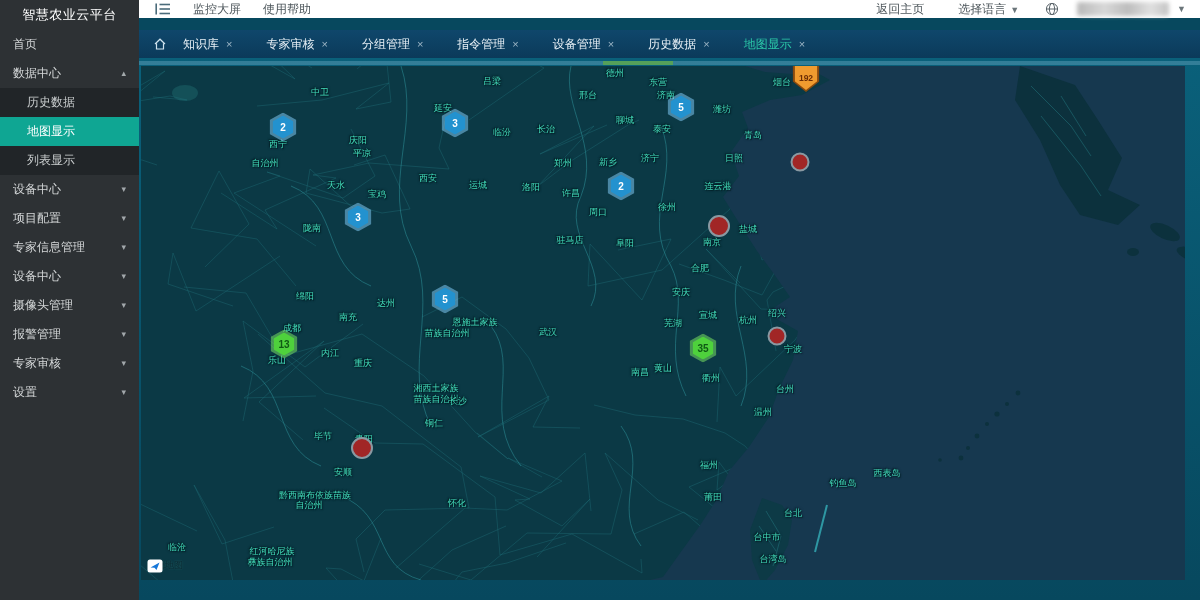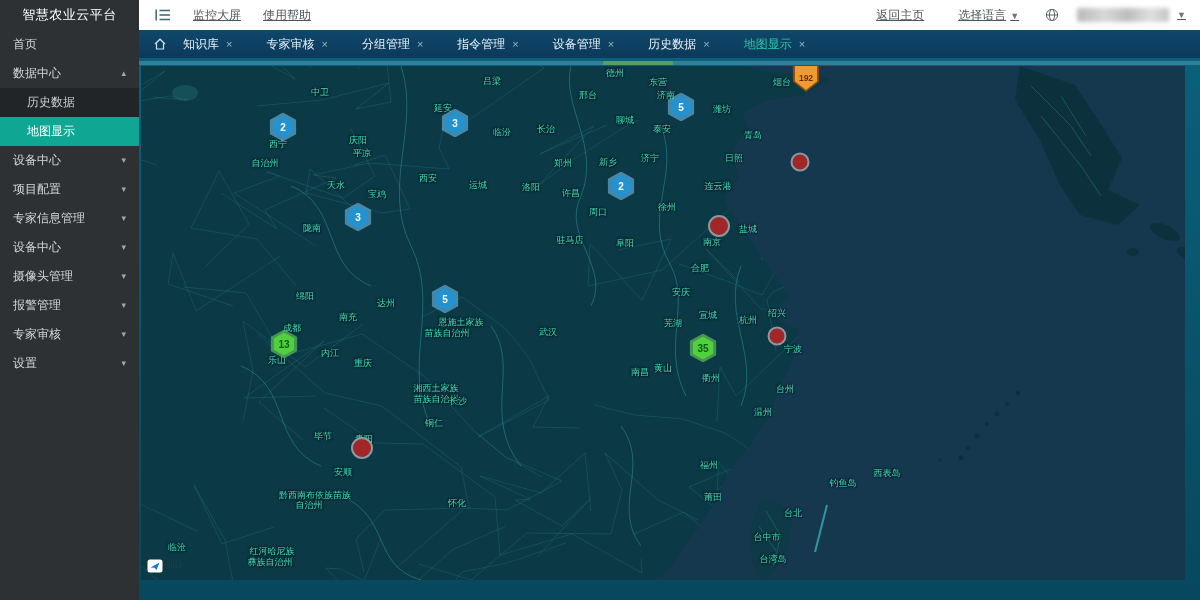--- a/index.html
+++ b/index.html
@@ -11,22 +11,22 @@
   
   .sidebar{position:absolute;left:0;top:0;width:139px;height:600px;background:#2d3134;z-index:5;}
   .logo{height:30px;line-height:30px;text-align:center;color:#ffffff;font-size:13px;letter-spacing:.5px;}
   .menu-item{height:29px;line-height:29px;padding:0 13px;color:#d4d7d8;font-size:12px;
     display:flex;justify-content:space-between;align-items:center;cursor:pointer;white-space:nowrap;text-align:center;}
   .arrow{color:#a2a8ab;font-size:9px;}
   .submenu{background:#212528;}
   .submenu .menu-item{padding-left:27px;color:#c9cdce;}
   .submenu .menu-item.active{background:#0fa693;color:#ffffff;}
   
-  .header{position:absolute;left:139px;top:0;width:1061px;height:30px;background:#ffffff;
-    display:flex;align-items:center;font-size:12px;color:#4d565b;z-index:4;text-decoration:underline;}
+  .header{position:absolute;left:139px;top:0;width:1061px;height:18px;background:#ffffff;
+    display:flex;align-items:center;font-size:12px;color:#4d565b;z-index:4;}
   .header .hgap{width:22px;}
   .hitem{cursor:pointer;white-space:nowrap;}
   .hspacer{flex:1;}
   .collapse-icon{margin-left:16px;cursor:pointer;display:flex;align-items:center;}
   .lang-caret,.user-caret{font-size:9px;color:#6b757a;margin-left:4px;}
   .globe{margin:0 18px 0 26px;cursor:pointer;display:flex;align-items:center;}
   .user-blur{width:92px;height:14px;border-radius:2px;margin-right:4px;
     background:linear-gradient(90deg,#b9b9b9,#d8d8d8 30%,#bdbdbd 55%,#e0e0e0 80%,#c4c4c4);
     filter:blur(2px);}
   .user-wrap{display:flex;align-items:center;margin-right:14px;cursor:pointer;}
@@ -78,20 +78,21 @@
       <div class="menu-item">
         <span class="mi-label">首页</span>
       </div>
       <div class="menu-item">
         <span class="mi-label">数据中心</span>
         <span class="arrow">▴</span>
       </div>
       <div class="submenu">
         <div class="menu-item">历史数据</div>
         <div class="menu-item active">地图显示</div>
+        <div class="menu-item">列表显示</div>
       </div>
       <div class="menu-item">
         <span class="mi-label">设备中心</span>
         <span class="arrow">▾</span>
       </div>
       <div class="menu-item">
         <span class="mi-label">项目配置</span>
         <span class="arrow">▾</span>
       </div>
       <div class="menu-item">
@@ -331,21 +332,21 @@
         <div class="map-label" style="left: 577px; top: 120px;">连云港</div>
         <div class="map-label" style="left: 607px; top: 163px;">盐城</div>
         <div class="map-label" style="left: 171px; top: 162px;">陇南</div>
         <div class="map-label" style="left: 164px; top: 230px;">绵阳</div>
         <div class="map-label" style="left: 151px; top: 262px;">成都</div>
         <div class="map-label" style="left: 207px; top: 251px;">南充</div>
         <div class="map-label" style="left: 245px; top: 237px;">达州</div>
         <div class="map-label" style="left: 189px; top: 287px;">内江</div>
         <div class="map-label" style="left: 222px; top: 297px;">重庆</div>
         <div class="map-label" style="left: 136px; top: 294px;">乐山</div>
-        <div class="map-label" style="left: 306px; top: 256px; padding-left: 28px;">恩施土家族</div>
+        <div class="map-label" style="left: 320px; top: 256px; padding-left: 28px;">恩施土家族</div>
         <div class="map-label" style="left: 306px; top: 267px;">苗族自治州</div>
         <div class="map-label" style="left: 295px; top: 322px;">湘西土家族</div>
         <div class="map-label" style="left: 295px; top: 333px;">苗族自治州</div>
         <div class="map-label" style="left: 317px; top: 335px;">长沙</div>
         <div class="map-label" style="left: 407px; top: 266px;">武汉</div>
         <div class="map-label" style="left: 559px; top: 202px;">合肥</div>
         <div class="map-label" style="left: 571px; top: 176px;">南京</div>
         <div class="map-label" style="left: 540px; top: 226px;">安庆</div>
         <div class="map-label" style="left: 499px; top: 306px;">南昌</div>
         <div class="map-label" style="left: 532px; top: 257px;">芜湖</div>

